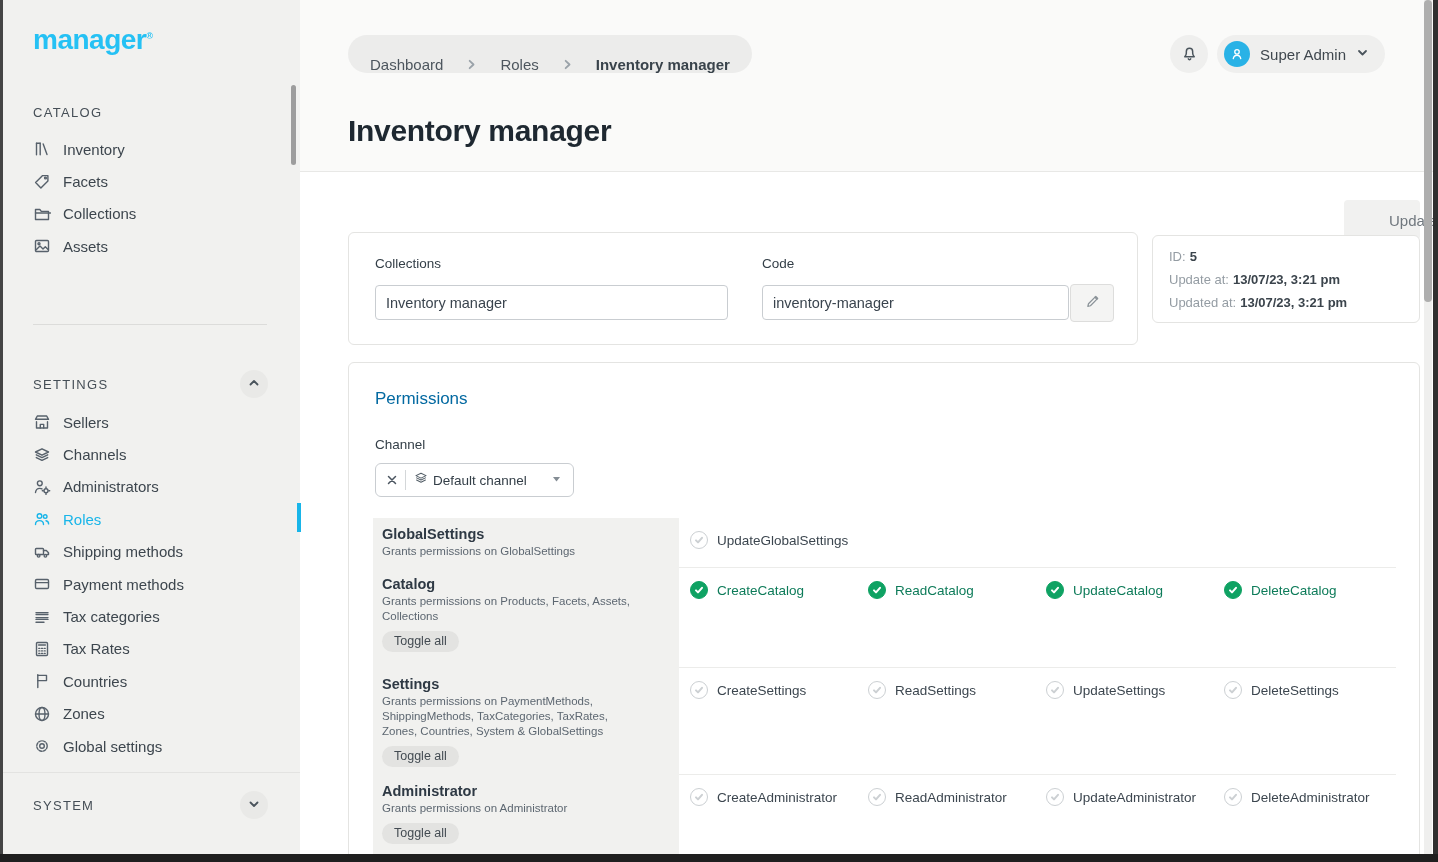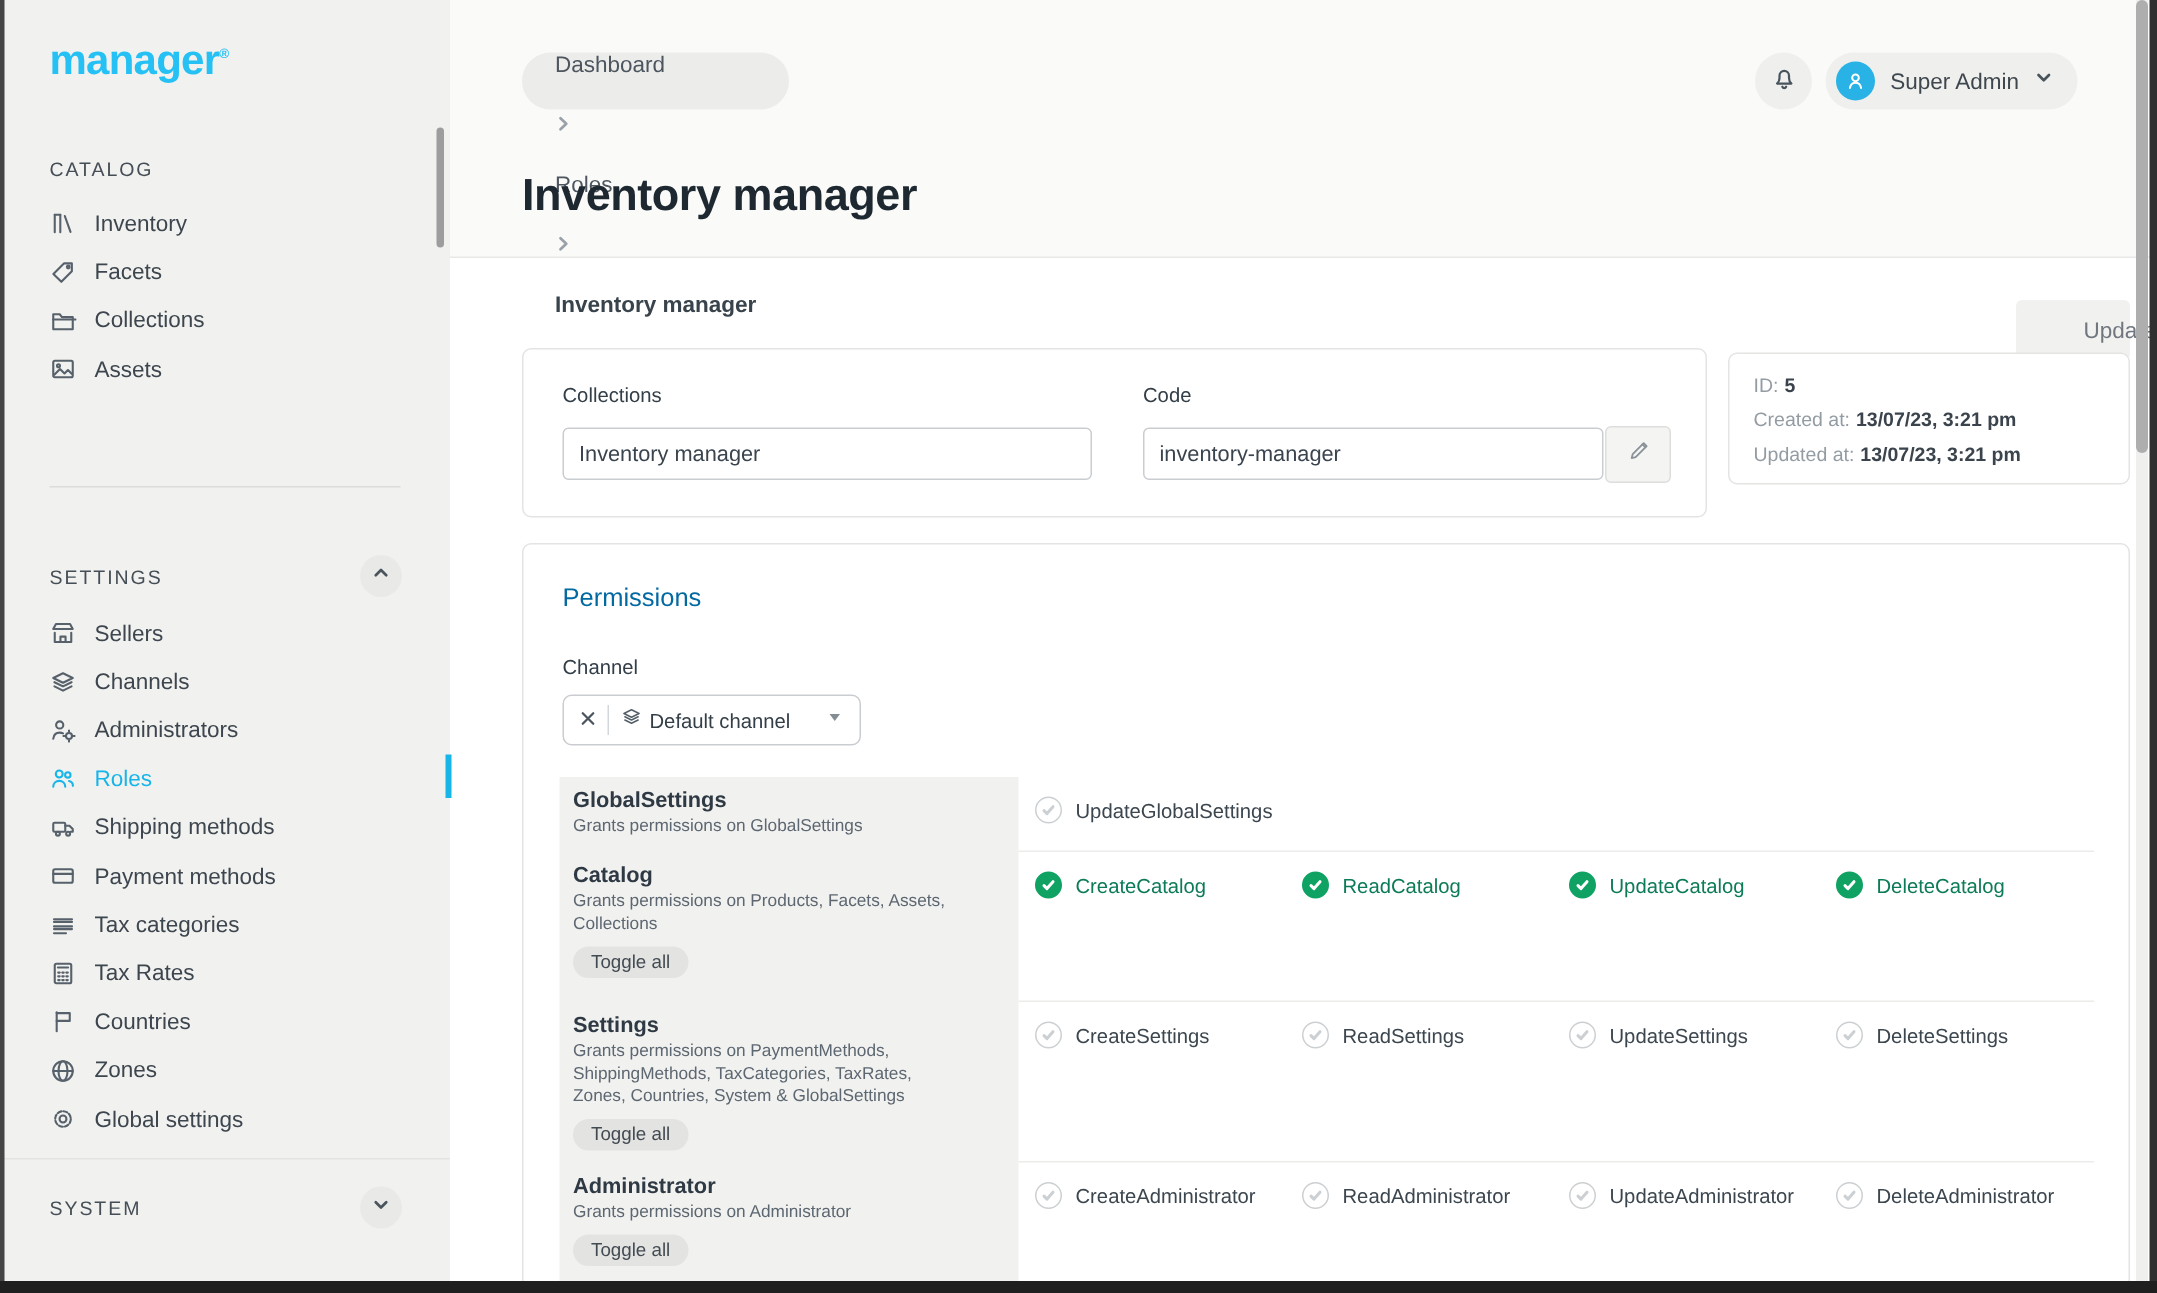--- a/index.html
+++ b/index.html
@@ -37,22 +37,22 @@
   .collapse-btn svg { width:12px; height:12px; stroke:#4a545c; fill:none; stroke-width:1.8;
                   stroke-linecap:round; stroke-linejoin:round; }
   .sb-scroll-thumb { position:absolute; left:291px; top:85px; width:5px; height:80px;
                   background:#9d9d9d; border-radius:3px; z-index:9; }
 
   
   .main { position:absolute; left:300px; top:0; width:1138px; height:862px; background:#fff; }
   .main-header { position:absolute; left:0; top:0; width:100%; height:172px;
                  background:#fafaf9; border-bottom:1px solid #e8e8e6; }
   .breadcrumb { position:absolute; left:48px; top:35px; height:38px; background:#ececeb;
-                border-radius:19px; display:flex; align-items:flex-start; gap:23px;
-                padding:0 22px; font-size:15px; color:#4d565e;flex-direction:column; }
+                border-radius:19px; display:flex; align-items:flex-end; gap:23px;
+                padding:0 22px; font-size:15px; color:#4d565e; }
   .breadcrumb .sep svg { width:11px; height:11px; stroke:#9aa2a9; fill:none; stroke-width:2;
                 stroke-linecap:round; stroke-linejoin:round; }
   .breadcrumb .crumb { cursor:pointer; }
   .breadcrumb .current { color:#39434b; font-weight:600; }
   .bell-btn { position:absolute; right:230px; top:35px; width:38px; height:38px; border-radius:50%;
               background:#efefee; display:flex; align-items:center; justify-content:center; cursor:pointer; }
   .bell-btn svg { width:19px; height:19px; stroke:#4a545c; fill:none; stroke-width:1.4;
               stroke-linecap:round; stroke-linejoin:round; }
   .user-pill { position:absolute; right:53px; top:35px; height:38px; background:#efefee;
                border-radius:19px; display:flex; align-items:center; gap:10px;
@@ -359,21 +359,21 @@
     <div class="edit-btn">
       <span><svg viewBox="0 0 16 16">
             <path d="M3 13.2l.7-2.8 7.8-7.8 2.1 2.1-7.8 7.8z"></path>
             <path d="M10.6 3.5l2.1 2.1"></path>
           </svg></span>
     </div>
   </div>
 
   <div class="card info-card">
     <div class="info-line"><span>ID:</span><span class="val">5</span></div>
-    <div class="info-line"><span>Created at:</span><span class="val">13/07/23, 3:21 pm</span></div>
+    <div class="info-line"><span>Update at:</span><span class="val">13/07/23, 3:21 pm</span></div>
     <div class="info-line"><span>Updated at:</span><span class="val">13/07/23, 3:21 pm</span></div>
   </div>
 
   <div class="card perm-card">
     <div class="perm-heading">Permissions</div>
     <div class="channel-label">Channel</div>
 
     <div class="select">
       <span class="clear"><svg viewBox="0 0 10 10">
             <path d="M1.5 1.5l7 7M8.5 1.5l-7 7"></path>

